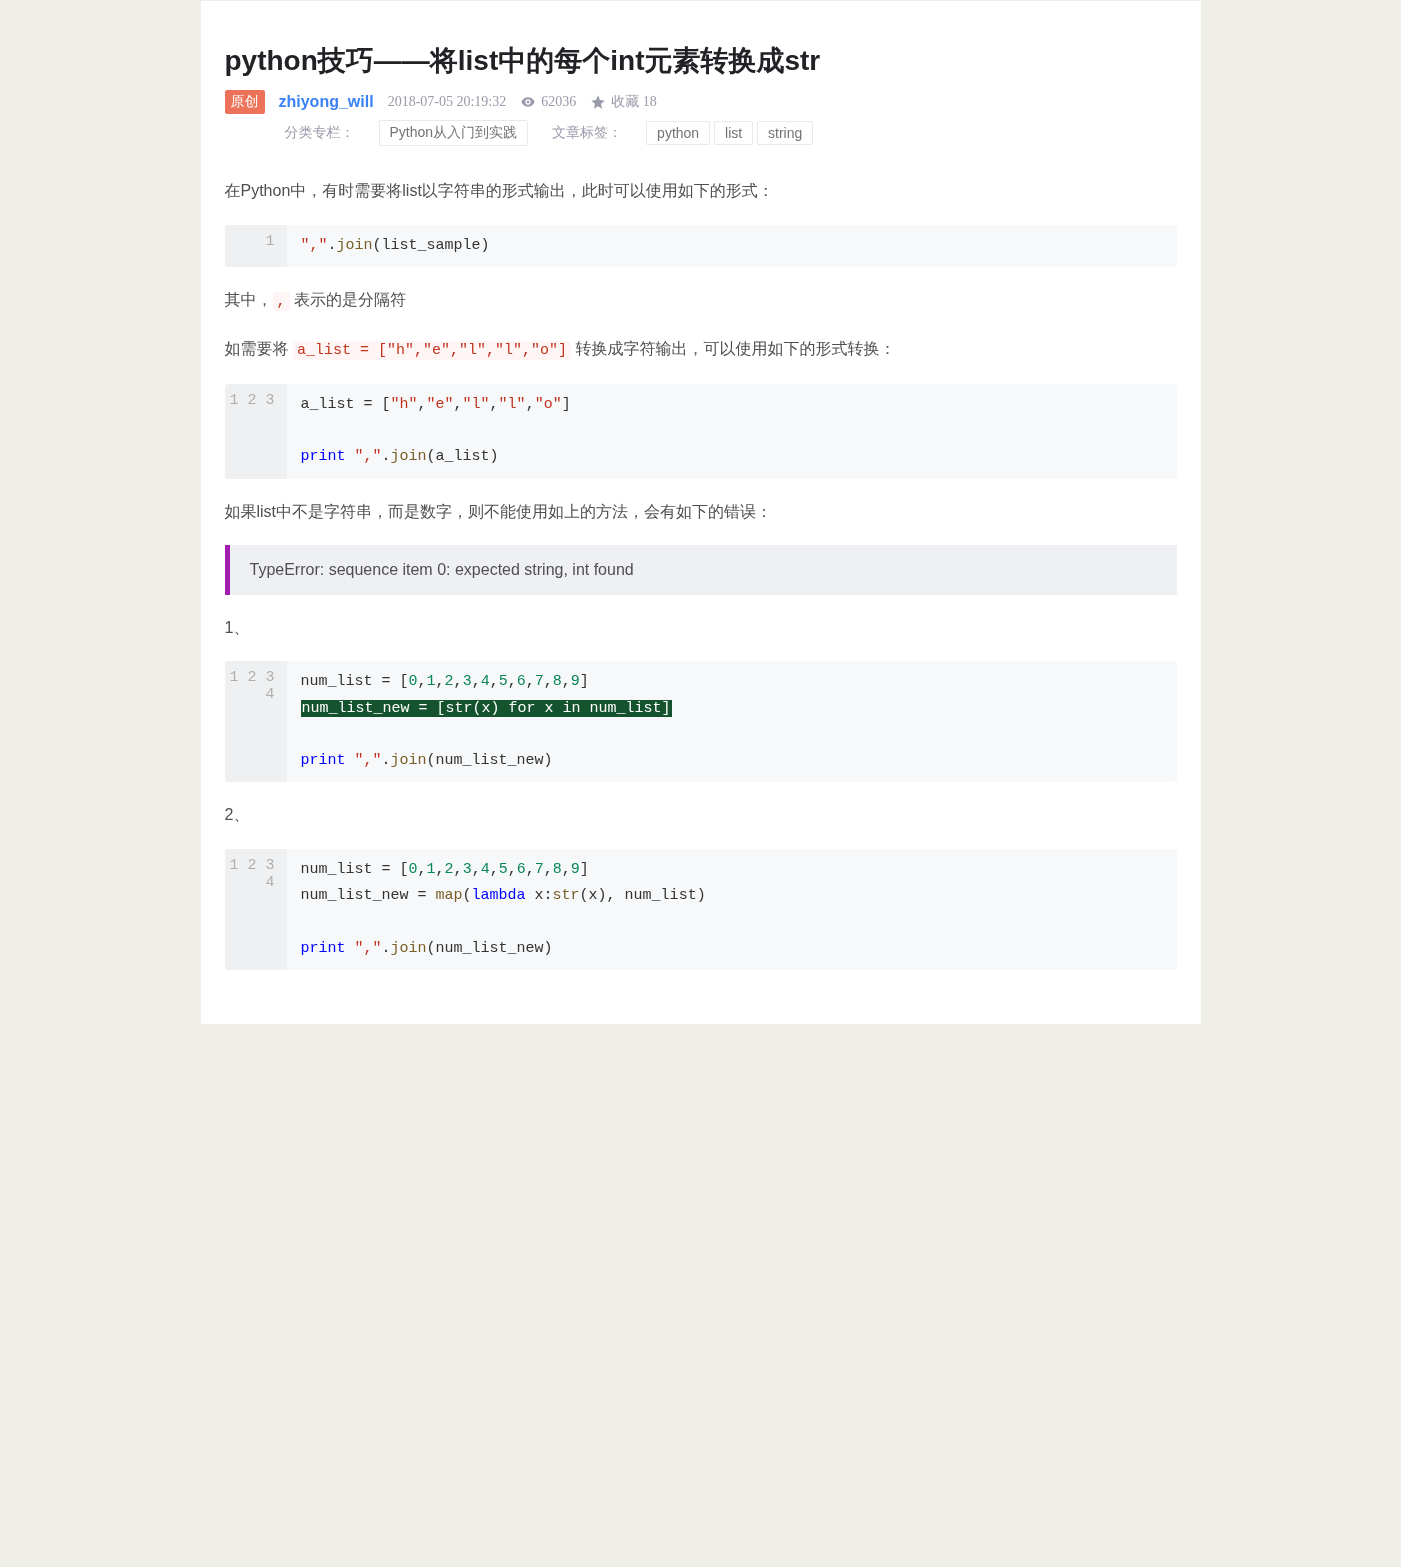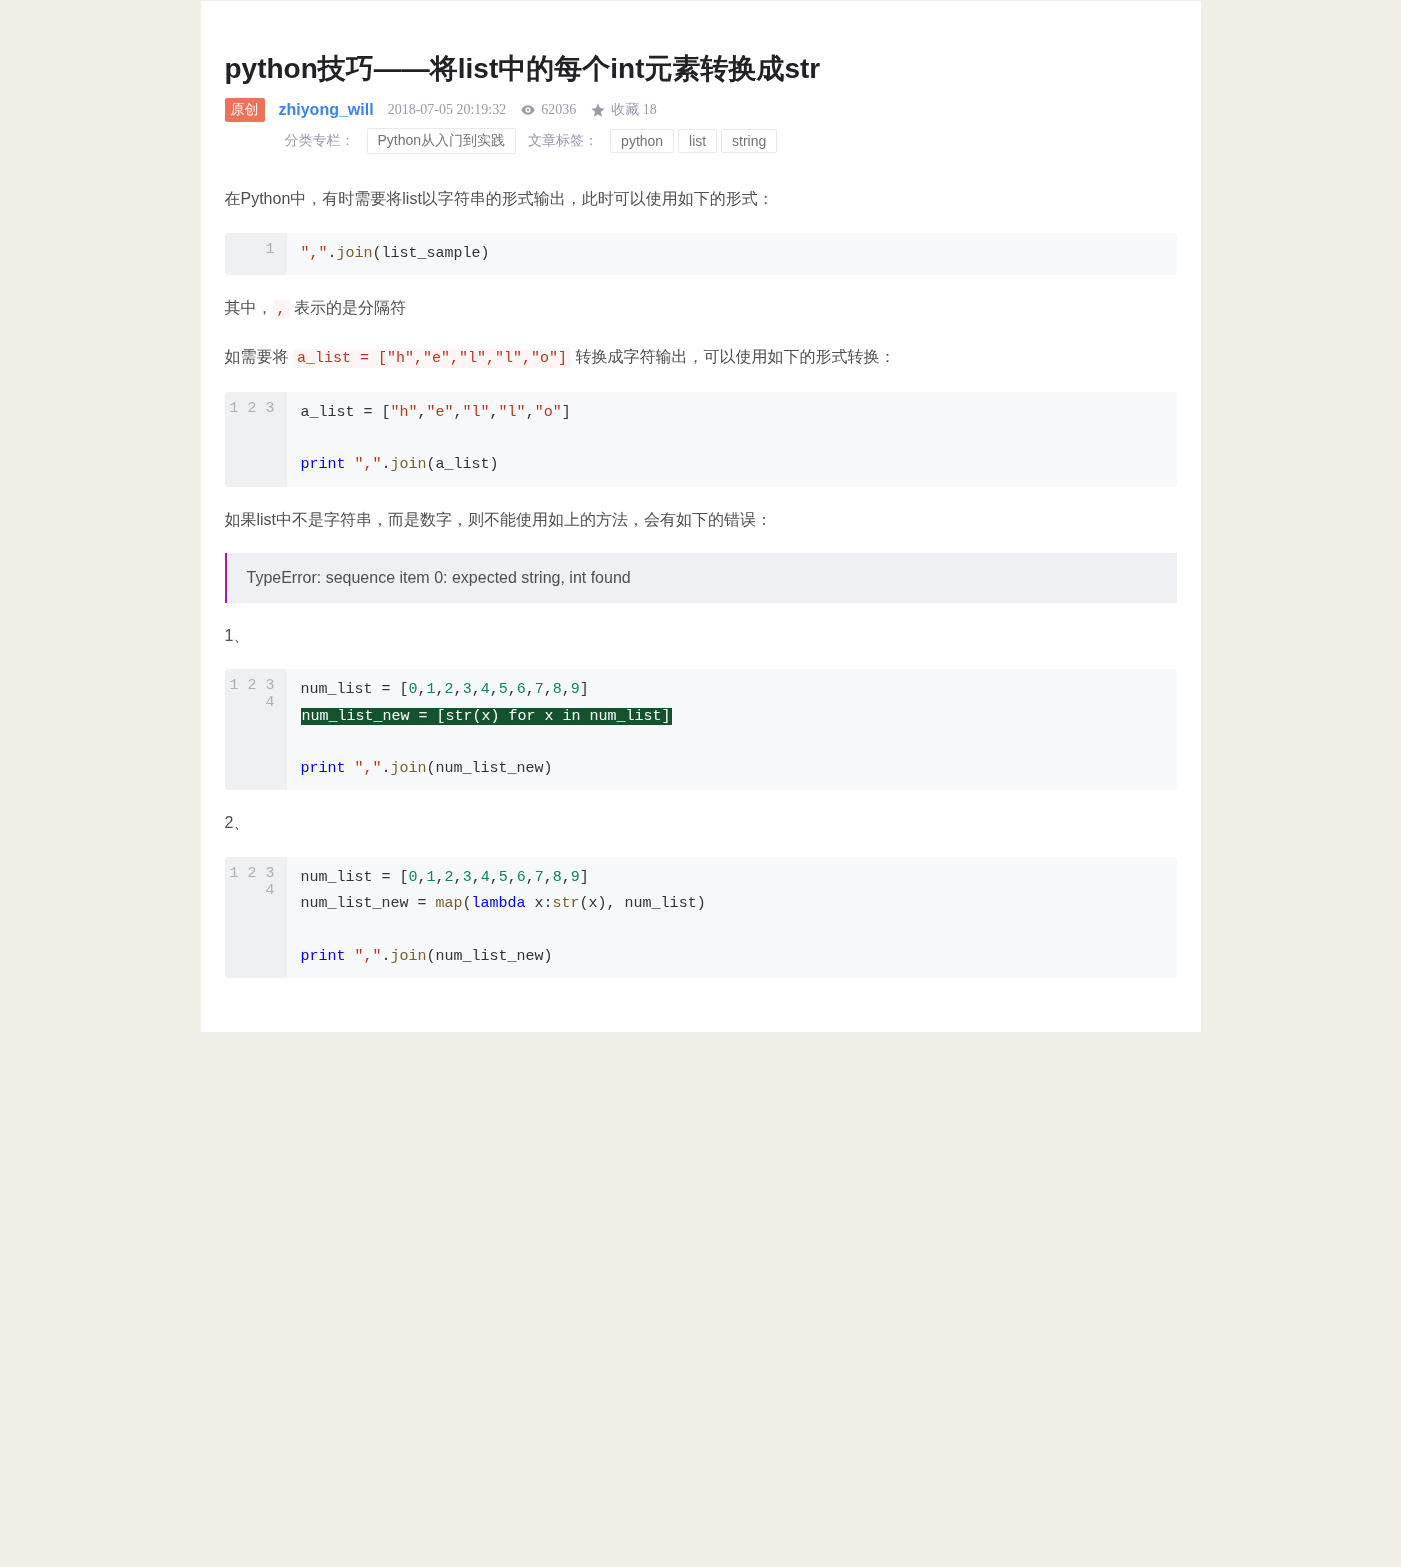--- a/index.html
+++ b/index.html
@@ -5,21 +5,21 @@
   body {
     margin: 0;
     font-family: -apple-system, BlinkMacSystemFont, "Segoe UI", "PingFang SC", "Hiragino Sans GB", "Microsoft YaHei", sans-serif;
     background: #f0efe7;
     color: #4f4f4f;
   }
   .page {
     width: 1000px;
     margin: 0 auto;
     background: #fff;
-    padding: 8px 0 40px 0;
+    padding: 0 0 40px 0;
     border-top: 1px solid #eee;
   }
   .article {
     padding: 10px 24px 0 24px;
   }
   h1.title {
     font-size: 28px;
     color: #222226;
     font-weight: 700;
     margin: 30px 0 10px 0;
@@ -55,21 +55,21 @@
   }
   .icon-svg {
     width: 16px;
     height: 16px;
     fill: #999aaa;
     vertical-align: middle;
   }
   .meta-row2 {
     display: flex;
     align-items: center;
-    gap: 12px;
+    gap: 24px;
     font-size: 14px;
     color: #999aaa;
     margin-left: 60px;
     margin-bottom: 30px;
     flex-wrap: wrap;
   }
   .tag-link {
     color: #737373;
     background: #fff;
     border: 1px solid #e8e8ed;
@@ -127,21 +127,21 @@
   .tok-num { color: #098658; }
   .tok-fn  { color: #795e26; }
   .tok-punct { color: #333; }
   .sel {
     background: #14532d;
     color: #fff;
     padding: 0 1px;
   }
   .sel .tok-str, .sel .tok-kw, .sel .tok-num, .sel .tok-fn, .sel .tok-punct { color:#fff; }
   blockquote.err {
-    border-left: 2px solid #a21caf;
+    border-left: 5px solid #a21caf;
     background: #eef0f4;
     margin: 18px 0;
     padding: 16px 20px;
     color: #4f4f4f;
     font-size: 16px;
   }
 </style>
 </head>
 <body>
 

